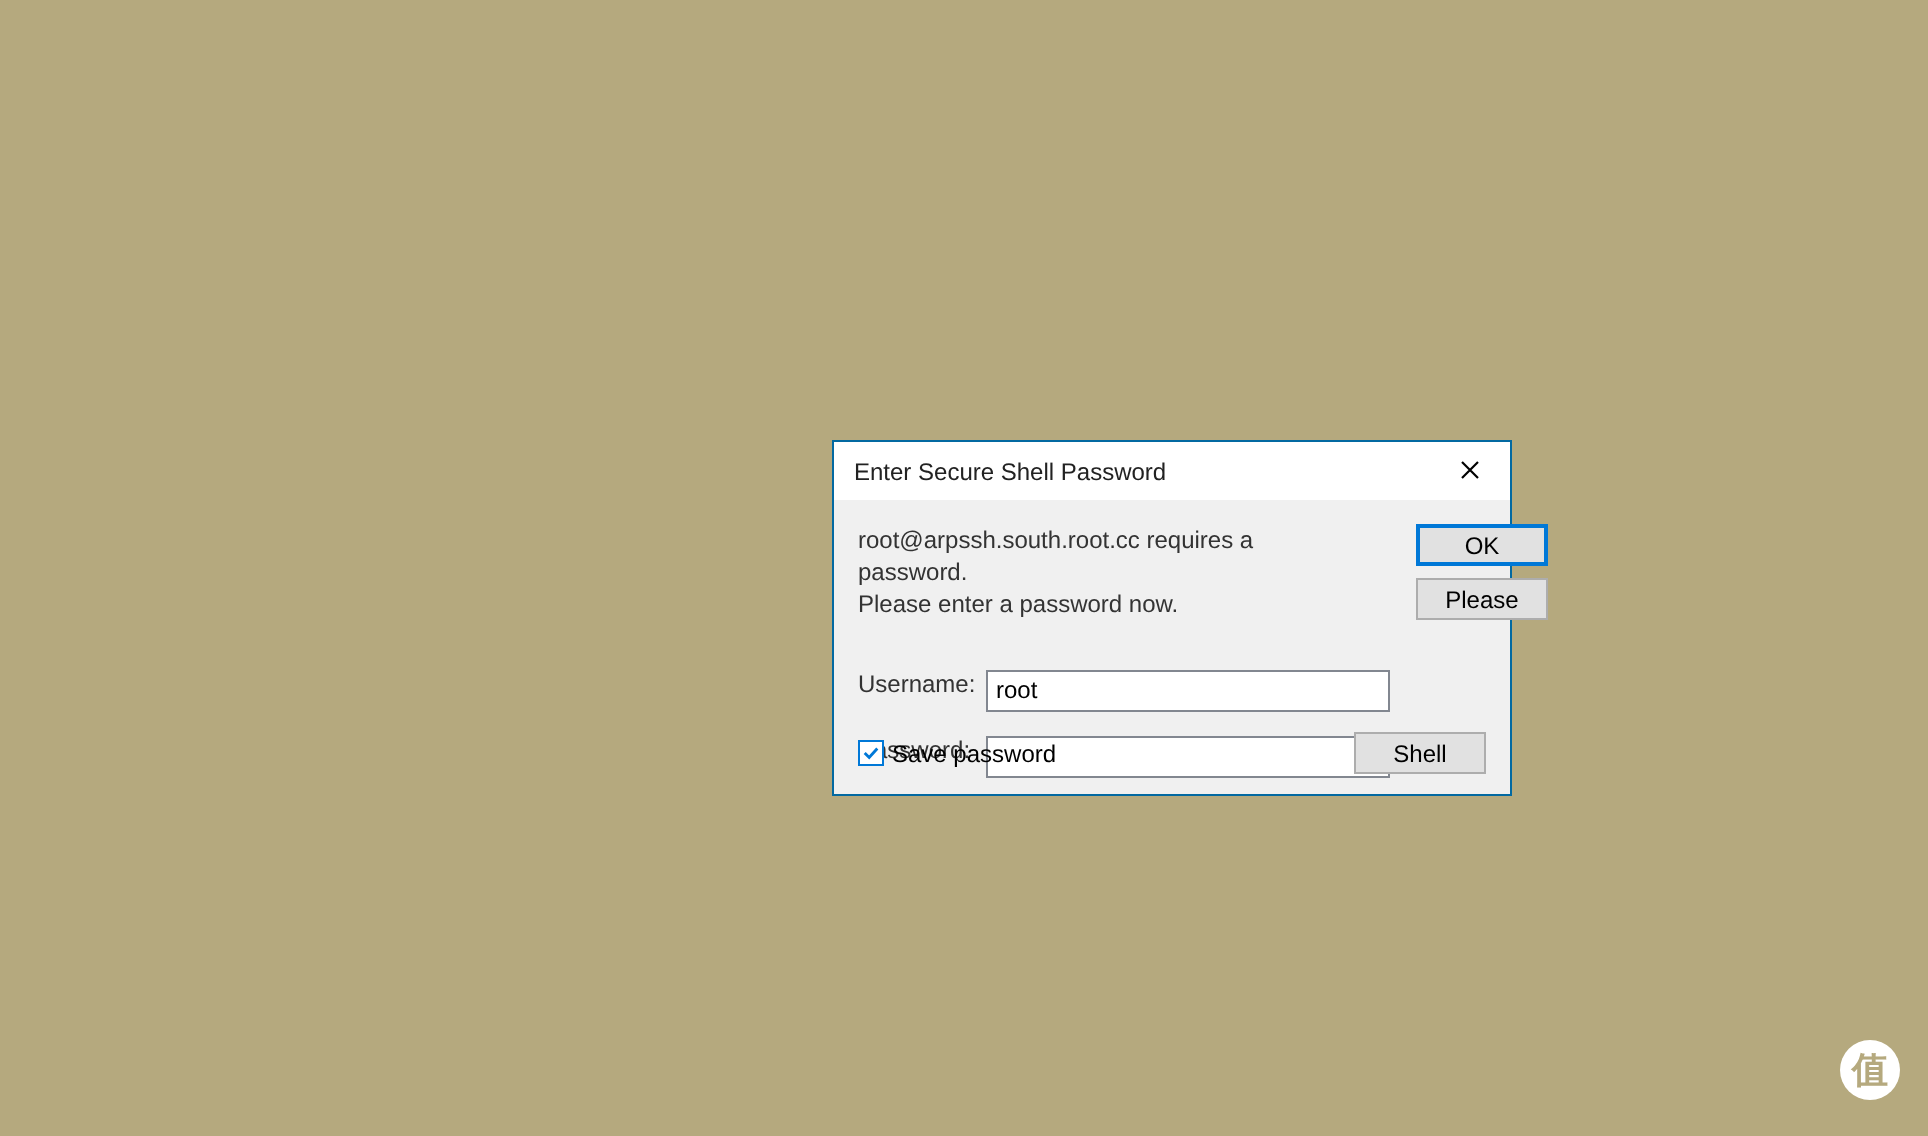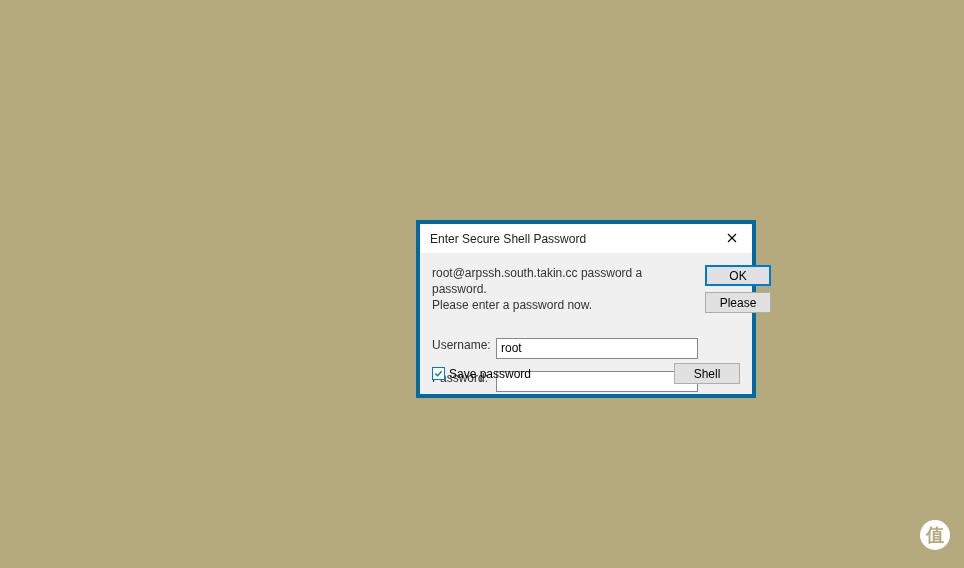--- a/index.html
+++ b/index.html
@@ -12,21 +12,21 @@
       position: relative;
       overflow: hidden;
     }
     .dialog {
       position: absolute;
       left: 416px;
       top: 220px;
       width: 340px;
       height: 178px;
       background: #ffffff;
-      border: 4px solid #0369a1;
+      border: 1px solid #0369a1;
     }
     .titlebar {
       height: 29px;
       display: flex;
       align-items: center;
       justify-content: space-between;
       padding: 0 6px 0 10px;
       background: #ffffff;
     }
     .titlebar .title { color: #222; font-size: 12px; }
@@ -143,21 +143,21 @@
     <div class="closebtn">
       <span>
         <svg viewBox="0 0 10 10">
             <path d="M1 1 L9 9 M9 1 L1 9" stroke="#000" stroke-width="1.1" fill="none"></path>
           </svg>
       </span>
     </div>
   </div>
   <div class="content">
     <div class="msg">
-      <div>root@arpssh.south.takin.cc password a password.</div>
+      <div>root@arpssh.south.root.cc requires a password.</div>
       <div>Please enter a password now.</div>
     </div>
     <div class="btncol">
       <div class="btn primary">OK</div>
       <div class="btn">Please</div>
     </div>
     <div class="fieldrow first">
       <span class="lbl">Username:</span>
       <input type="text" value="root" style="">
     </div>

